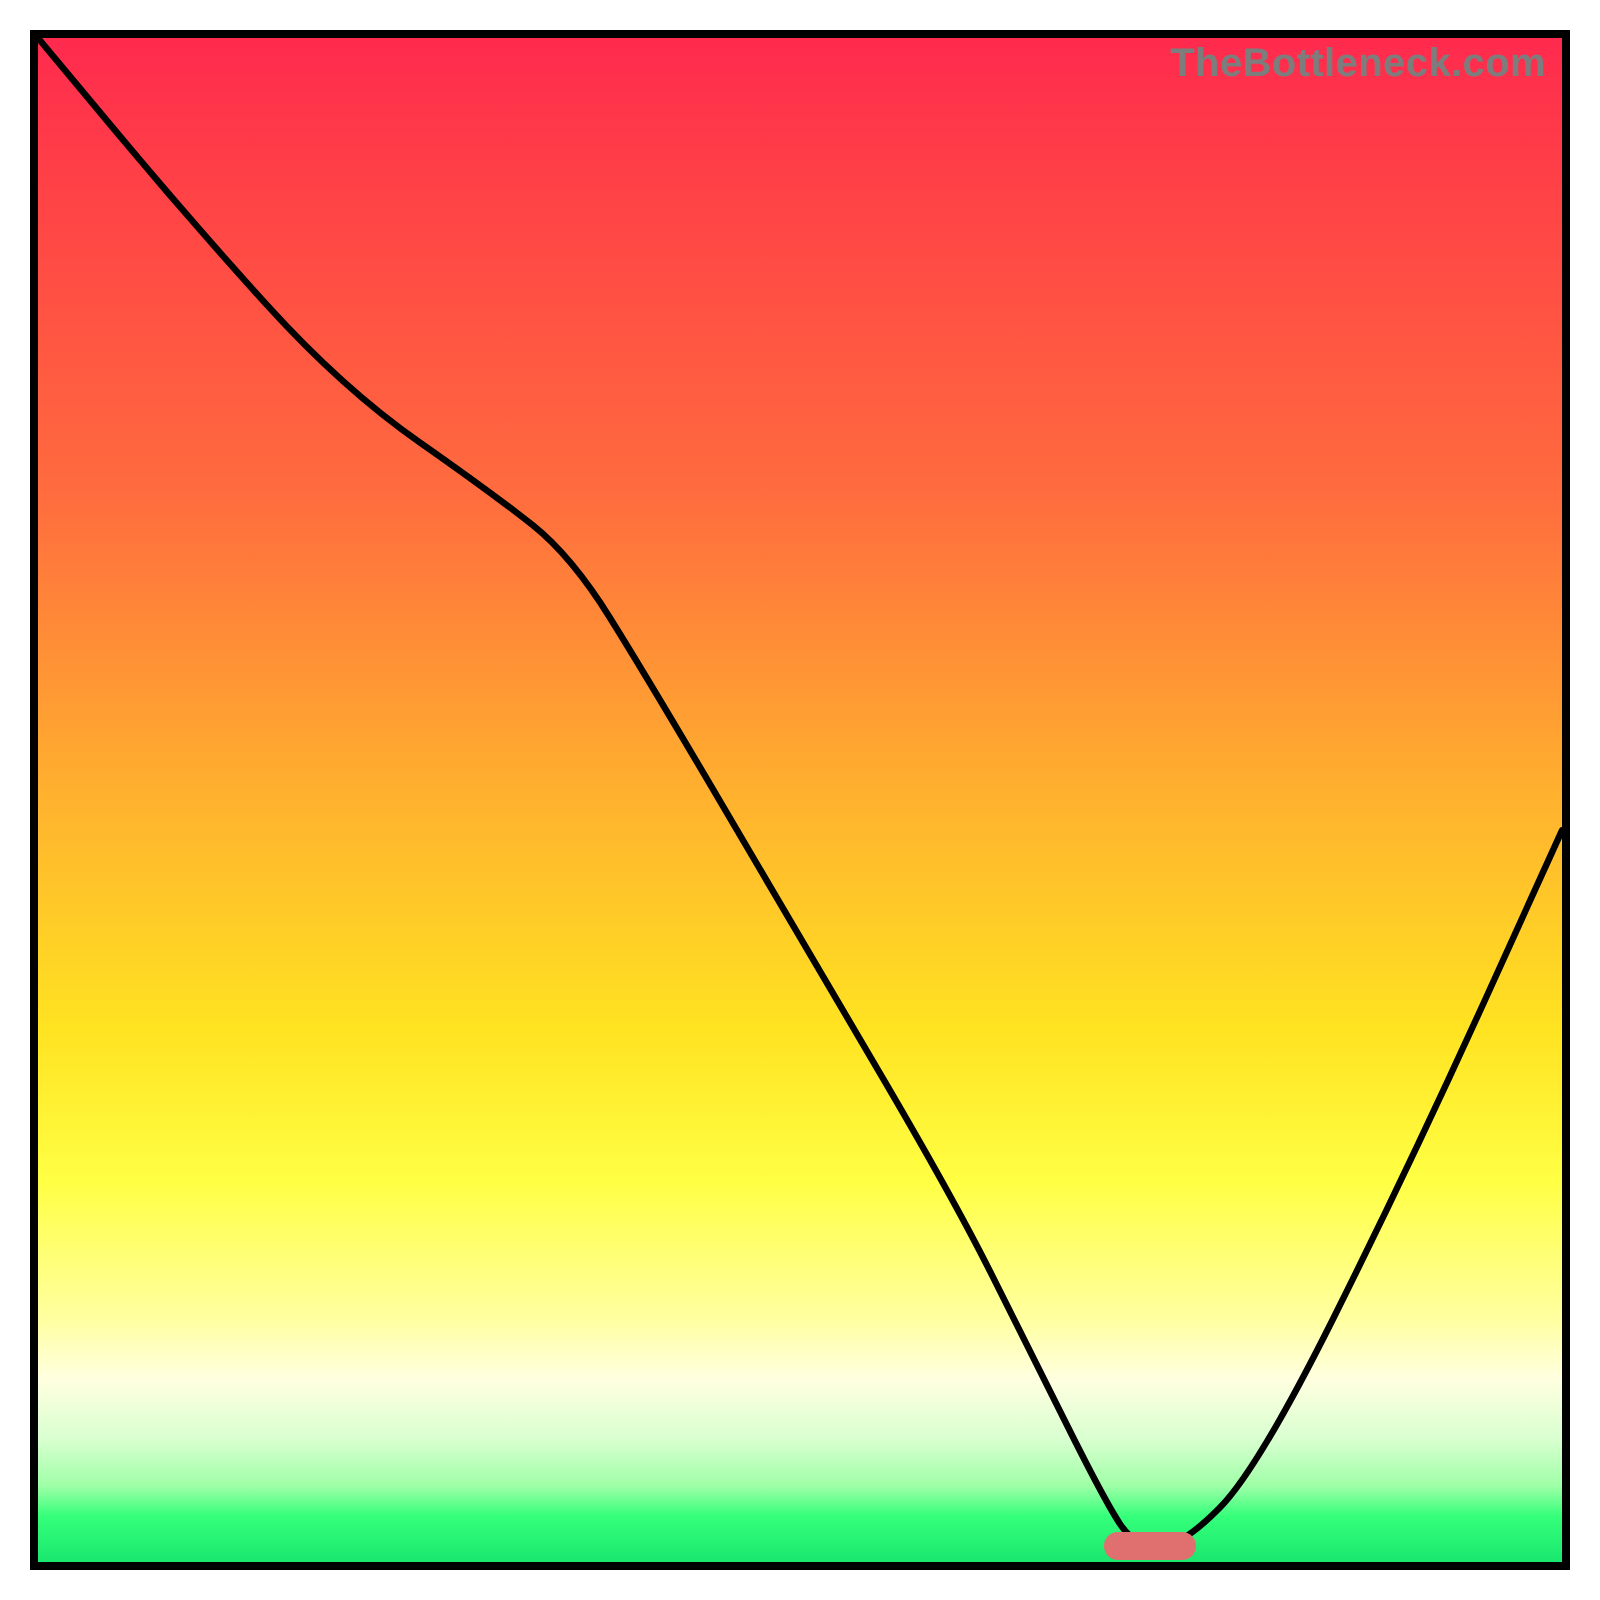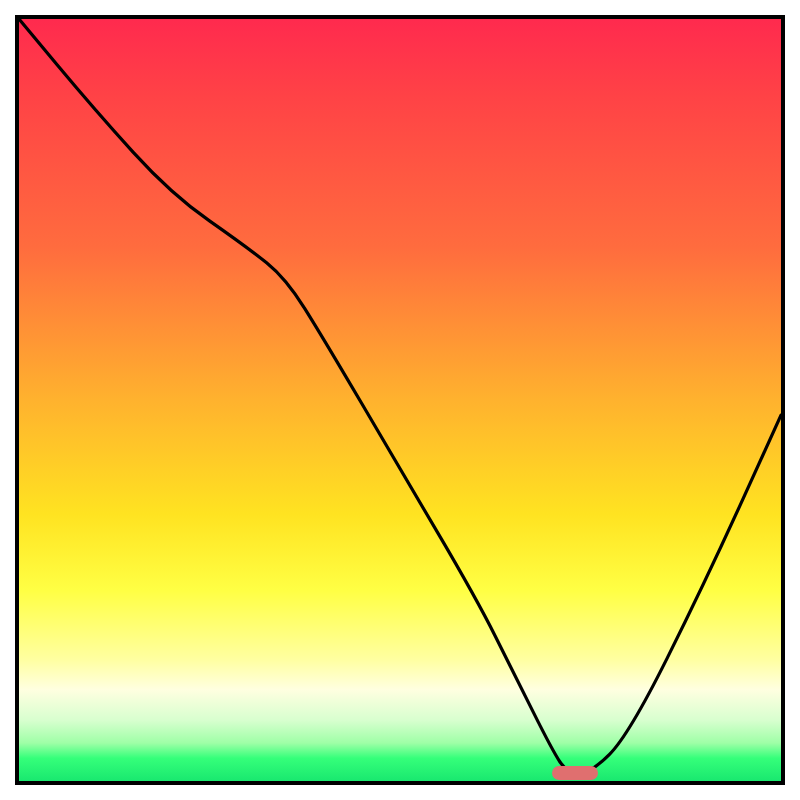--- a/index.html
+++ b/index.html
@@ -57,19 +57,20 @@
     width: 46px;
     height: 14px;
     background: #e06f6f;
     border-radius: 7px;
   }
 </style>
 </head>
 <body>
 
 <div class="frame">
+  <div class="watermark">TheBottleneck.com</div>
 
   <svg class="curve" viewBox="0 0 762 762" preserveAspectRatio="none">
     <path id="curve-path" fill="none" stroke="#000" stroke-width="3.2" stroke-linecap="round" stroke-linejoin="round" d="M 0.0 0.0 Q 0.0 0.0 38.1 45.7 Q 76.2 91.4 114.3 133.3 Q 152.4 175.3 190.5 201.9 Q 228.6 228.6 247.6 243.8 Q 266.7 259.1 285.8 289.6 Q 304.8 320.0 342.9 384.8 Q 381.0 449.6 419.1 514.4 Q 457.2 579.1 476.3 617.2 Q 495.3 655.3 514.4 693.4 Q 533.4 731.5 541.0 743.0 Q 548.6 754.4 560.1 754.4 Q 571.5 754.4 590.5 735.3 Q 609.6 716.3 647.7 640.1 Q 685.8 563.9 723.9 480.1 T 762.0 396.2"></path>
   </svg>
 
   <div class="marker" id="marker" style="left: 533.26px; top: 747.38px; background: rgb(224, 111, 111);"></div>
 </div>
 
 </body></html>

